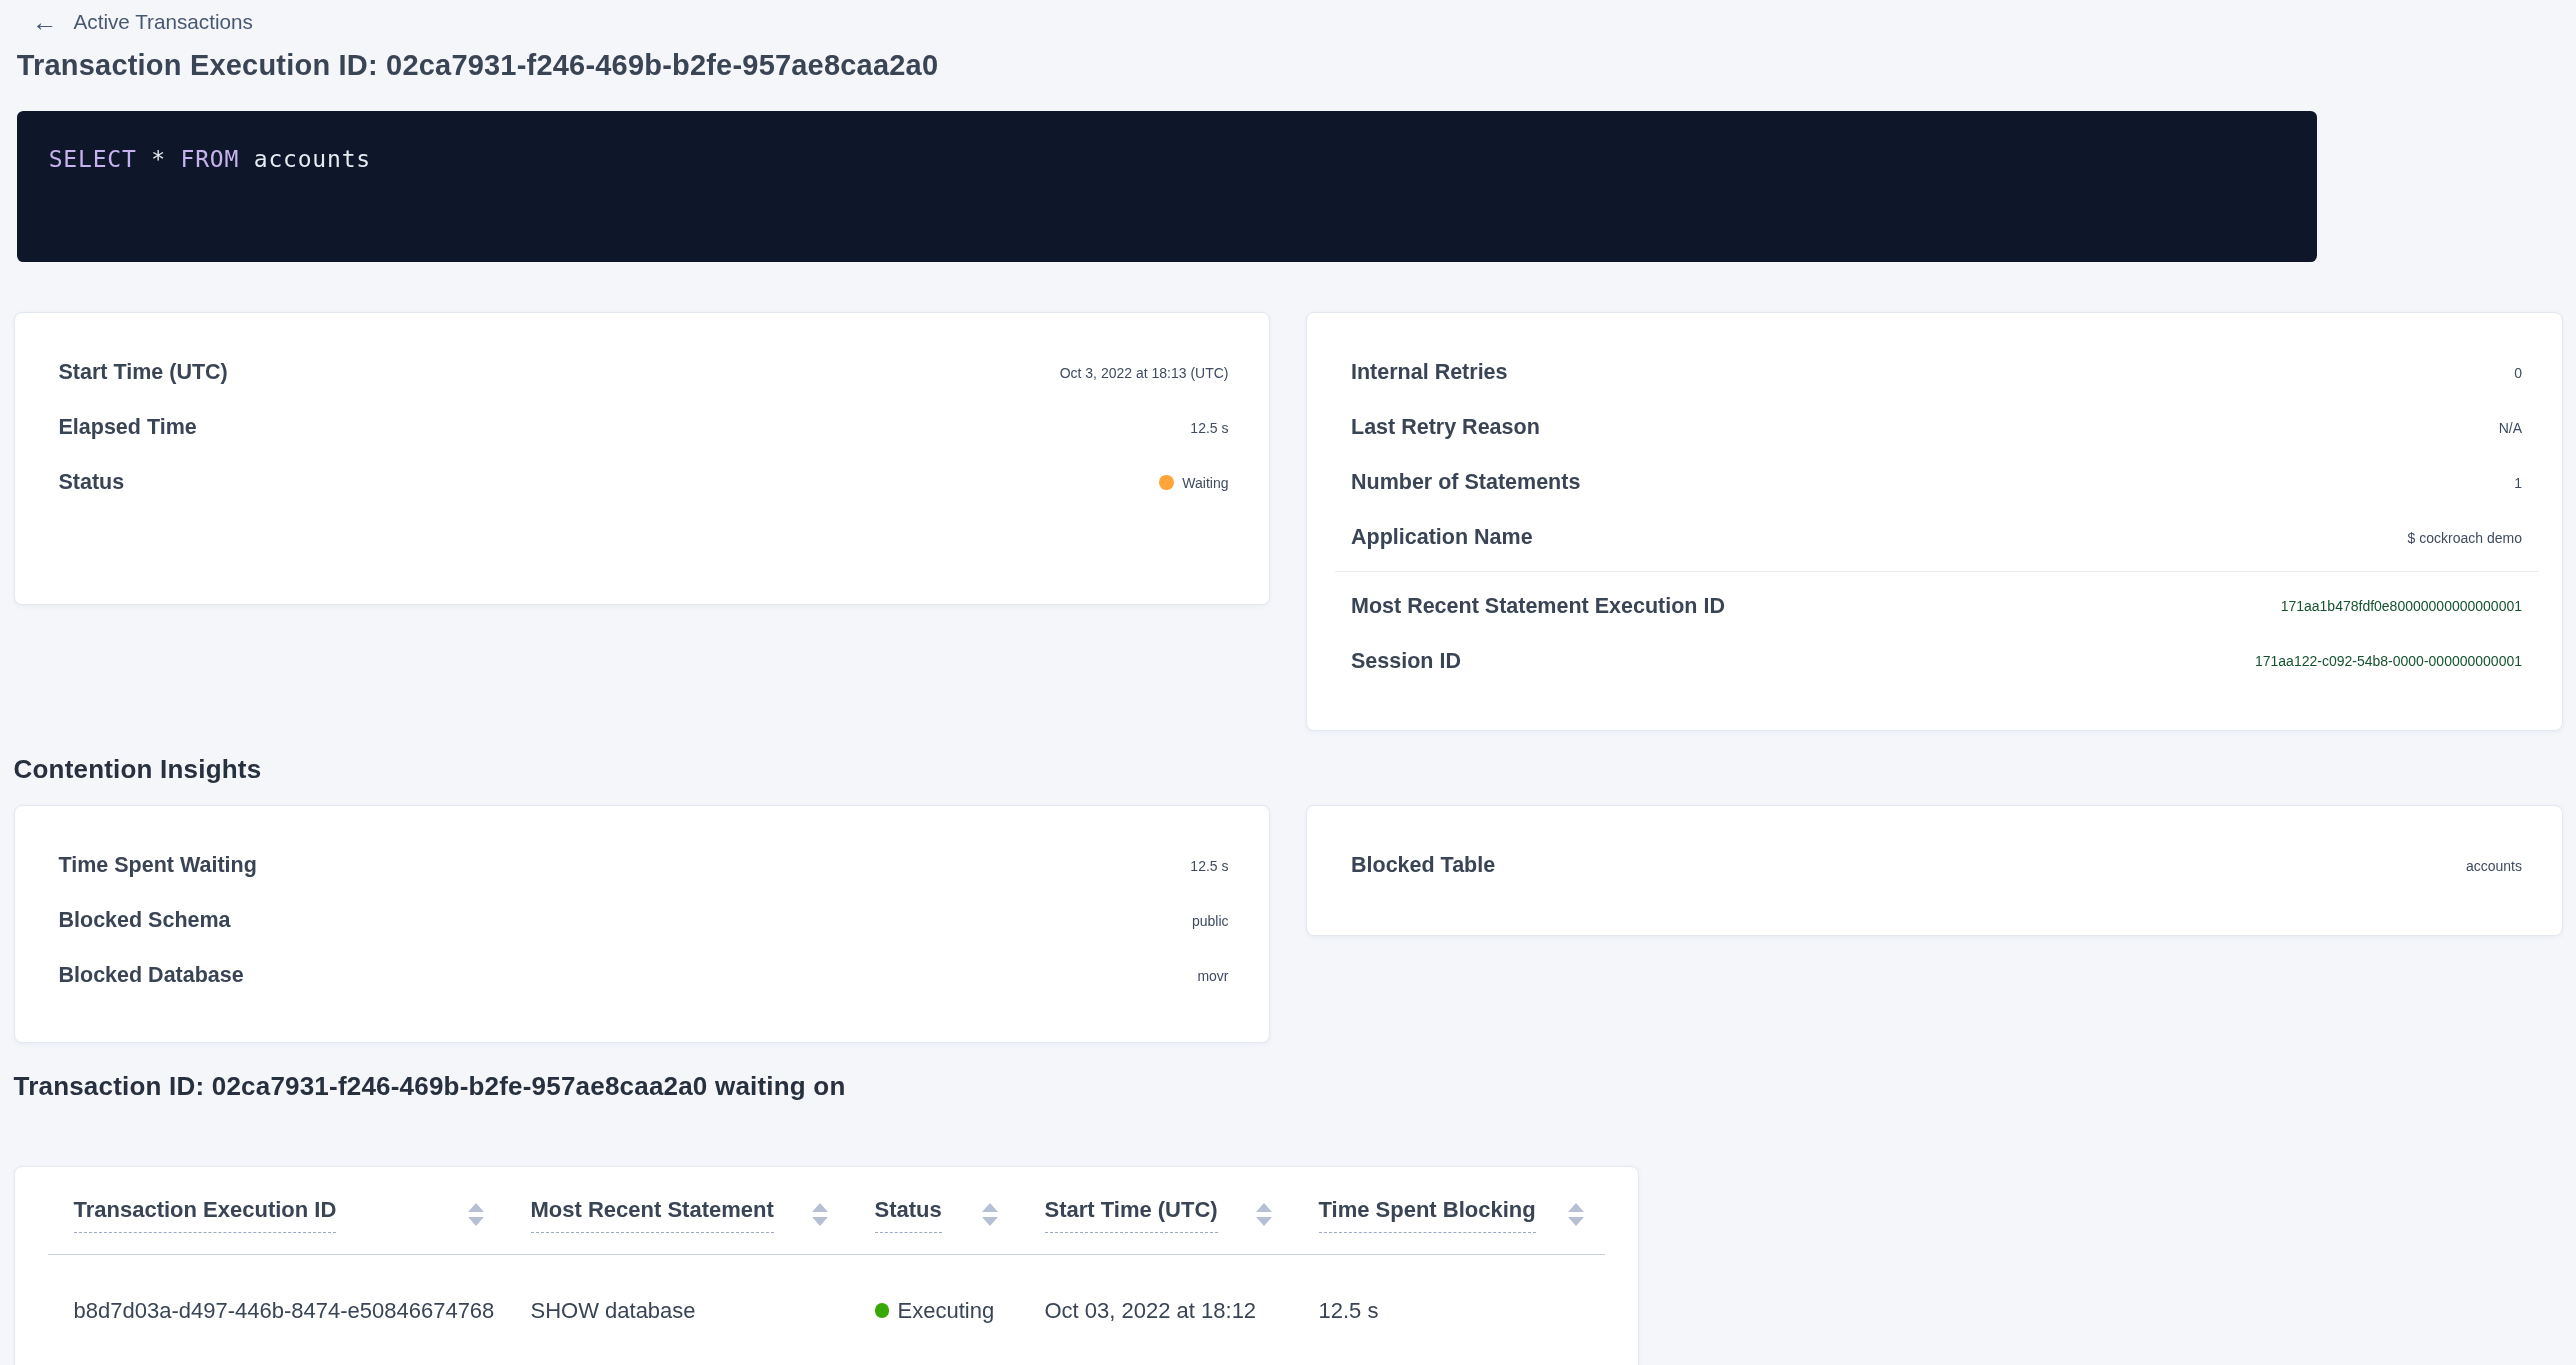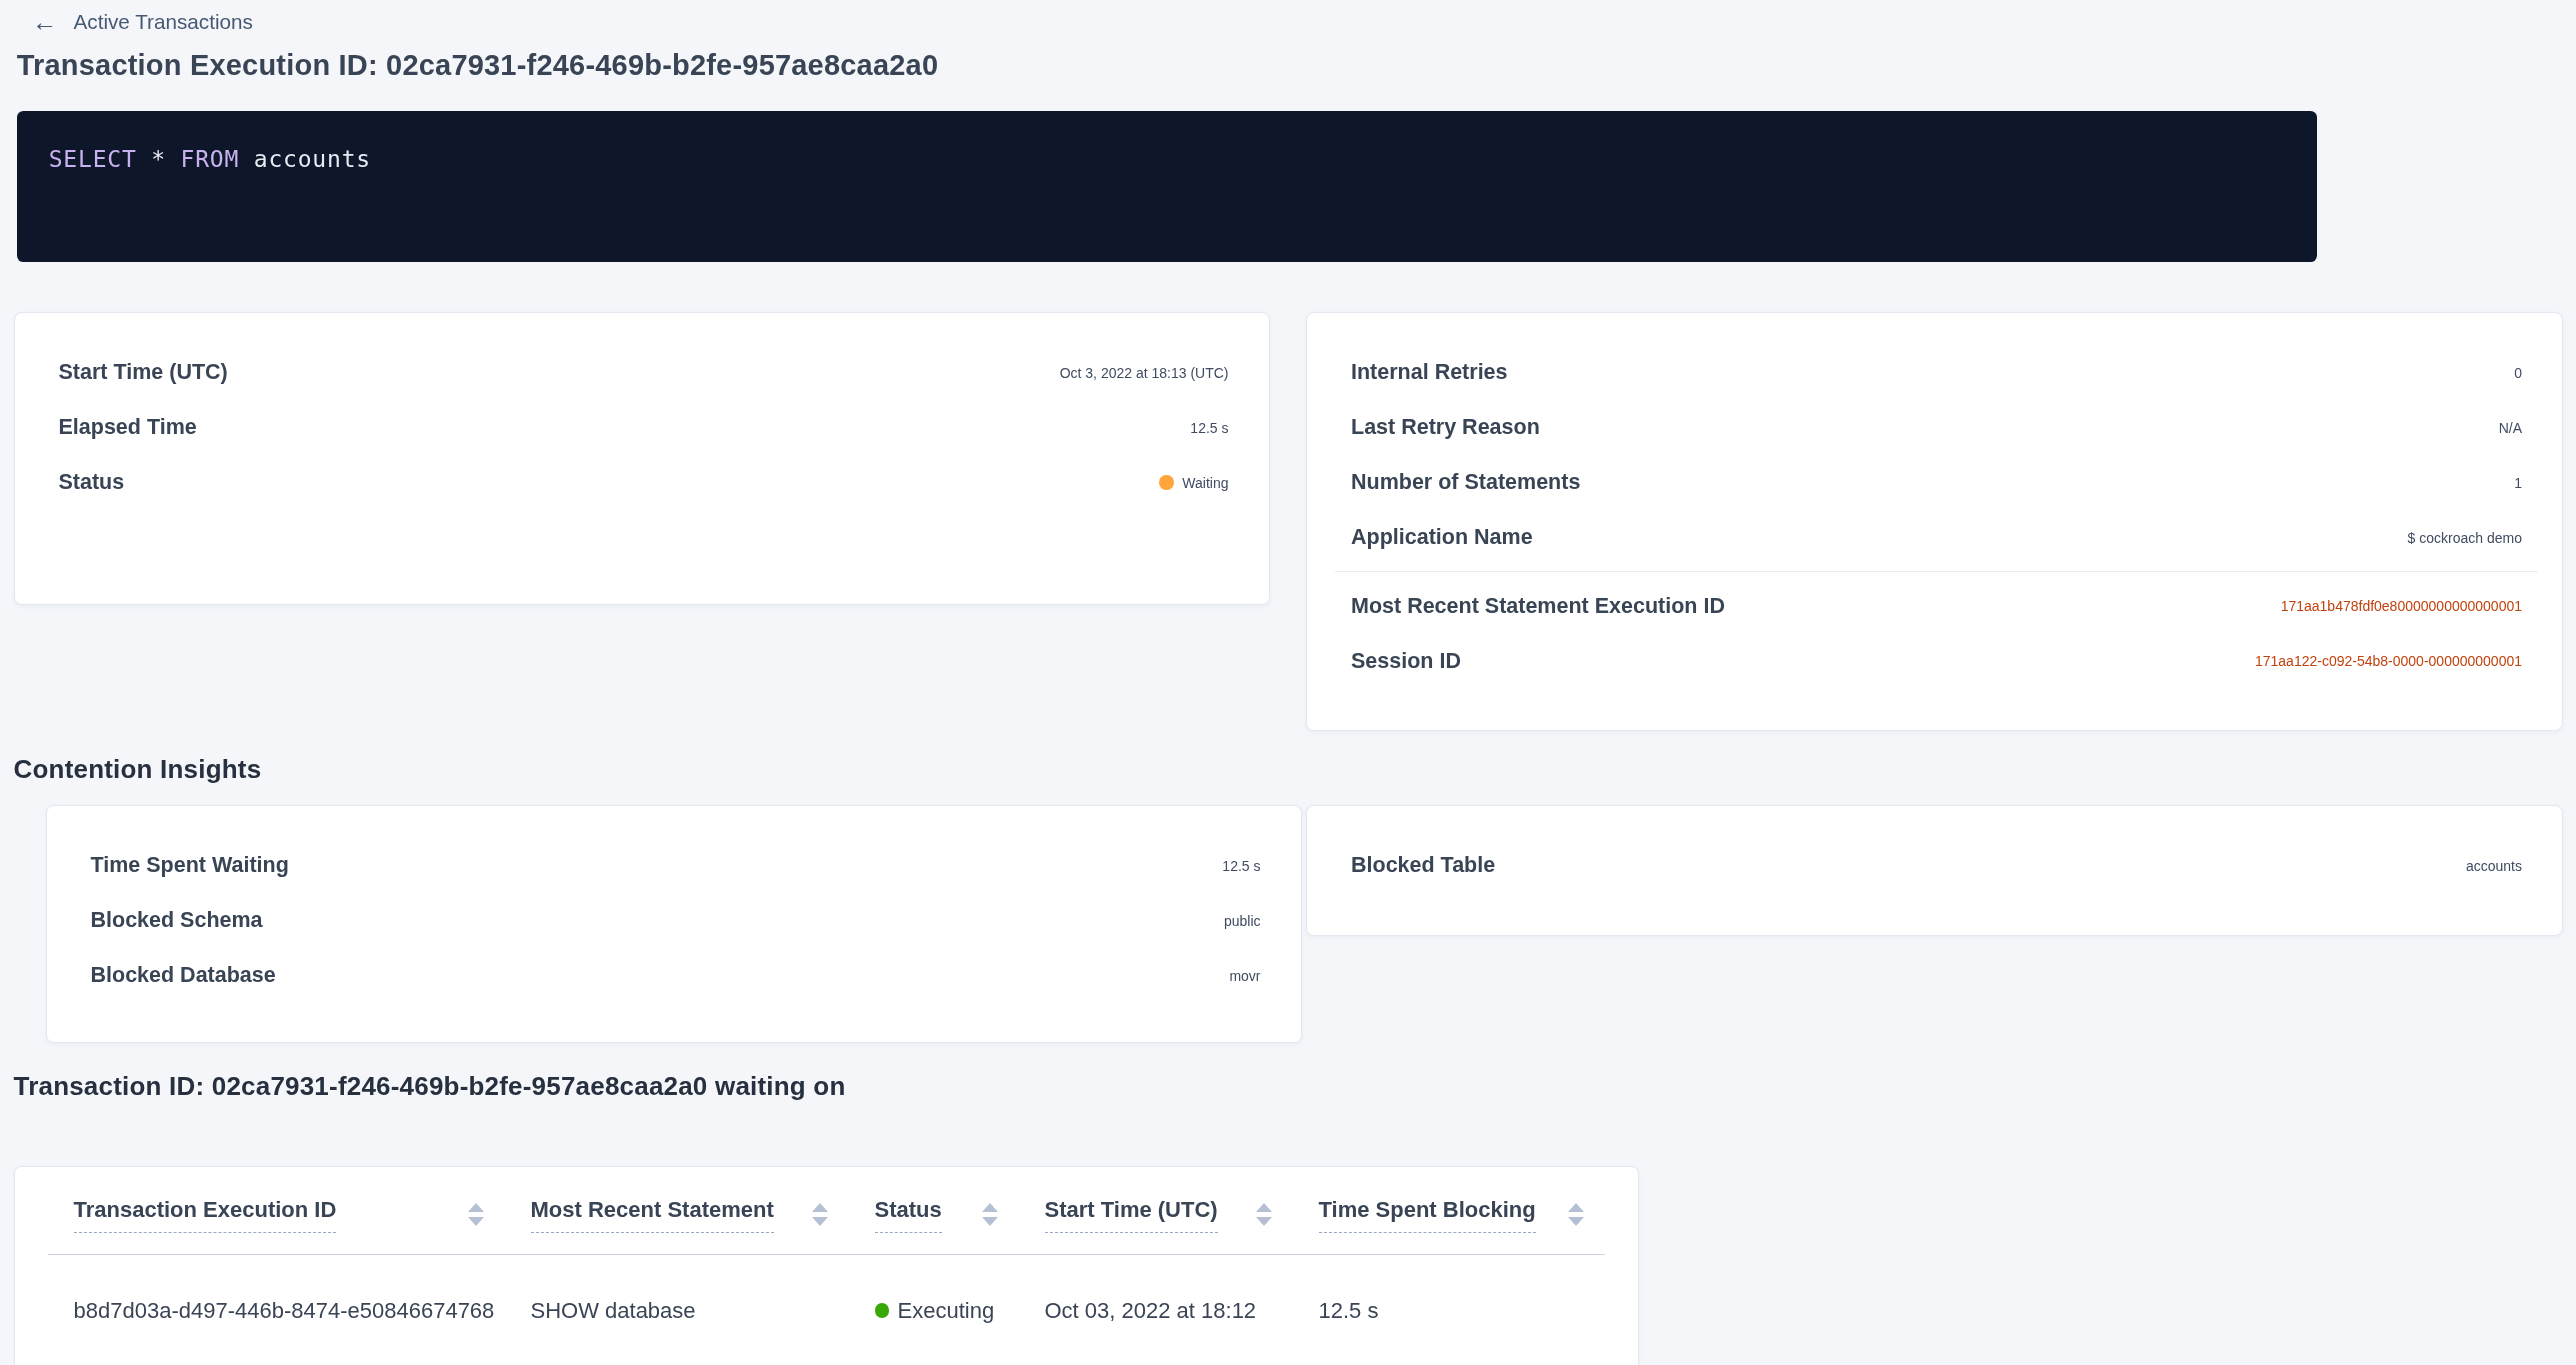--- a/index.html
+++ b/index.html
@@ -50,35 +50,35 @@
   .card {
     position: absolute;
     background: #ffffff;
     border: 0.8px solid #e3e8f0;
     border-radius: 8px;
     box-shadow: 0 1.6px 4px rgba(60, 78, 113, 0.05);
     padding: 32px 40px 0 44px;
   }
   .card-ov-left  { top: 312px; left: 13.5px;   width: 1256px; height: 293px; }
   .card-ov-right { top: 312px; left: 1306px; width: 1257px; height: 419px; }
-  .card-ci-left  { top: 805px; left: 13.5px;   width: 1256px; height: 238px; margin-left: 32px; }
+  .card-ci-left  { top: 805px; left: 13.5px;   width: 1256px; height: 238px; }
   .card-ci-right { top: 805px; left: 1306px; width: 1257px; height: 131px; }
 
   .kv-row {
     height: 55px;
     display: flex; align-items: center; justify-content: space-between;
   }
   .kv-label { font-size: 21.5px; font-weight: 600; color: #394455; }
   .kv-value { font-size: 14px; font-weight: 400; color: #3f4b60; text-align: right; }
   .kv-value.with-dot { display: flex; align-items: center; justify-content: flex-end; }
   .dot {
     display: inline-block; width: 14.3px; height: 14.3px; border-radius: 50%;
     margin-right: 8.8px; flex: none;
   }
-  a.kv-link { color: #c2410c; text-decoration: none; cursor: pointer; }
+  a.kv-link { color: #14532d; text-decoration: none; cursor: pointer; }
   .card-divider {
     border: none; border-top: 1.6px solid #e7ecf3;
     margin: 6.4px -16px;
   }
 
   
   .section-heading {
     position: absolute; left: 13.5px;
     font-size: 26px; font-weight: 700; color: #27303e;
     letter-spacing: 0.2px;

